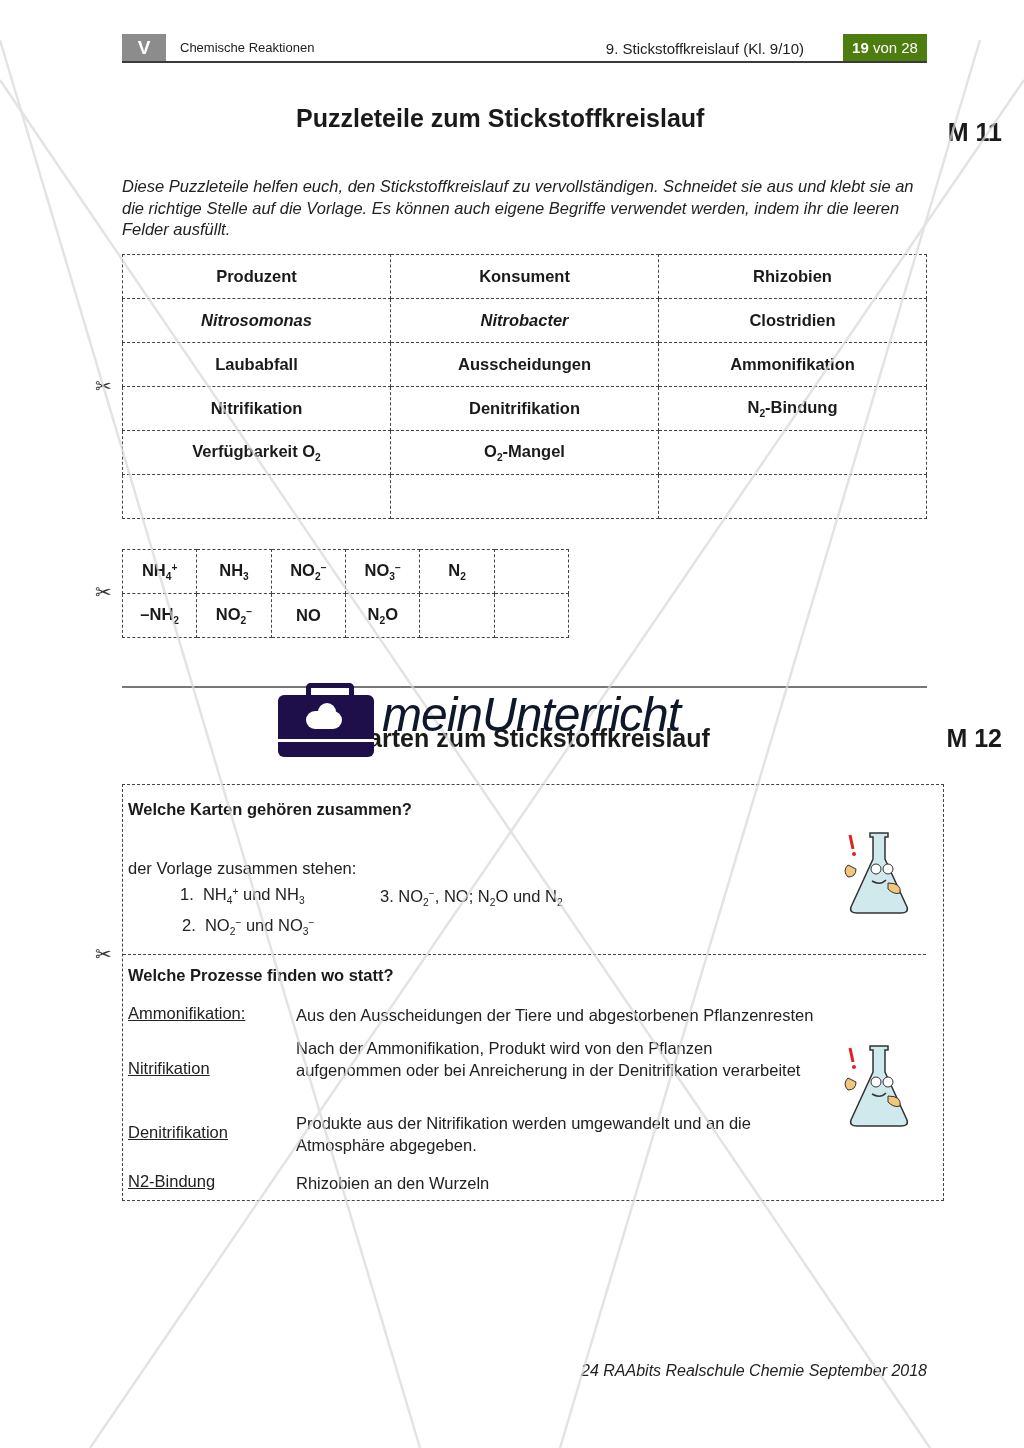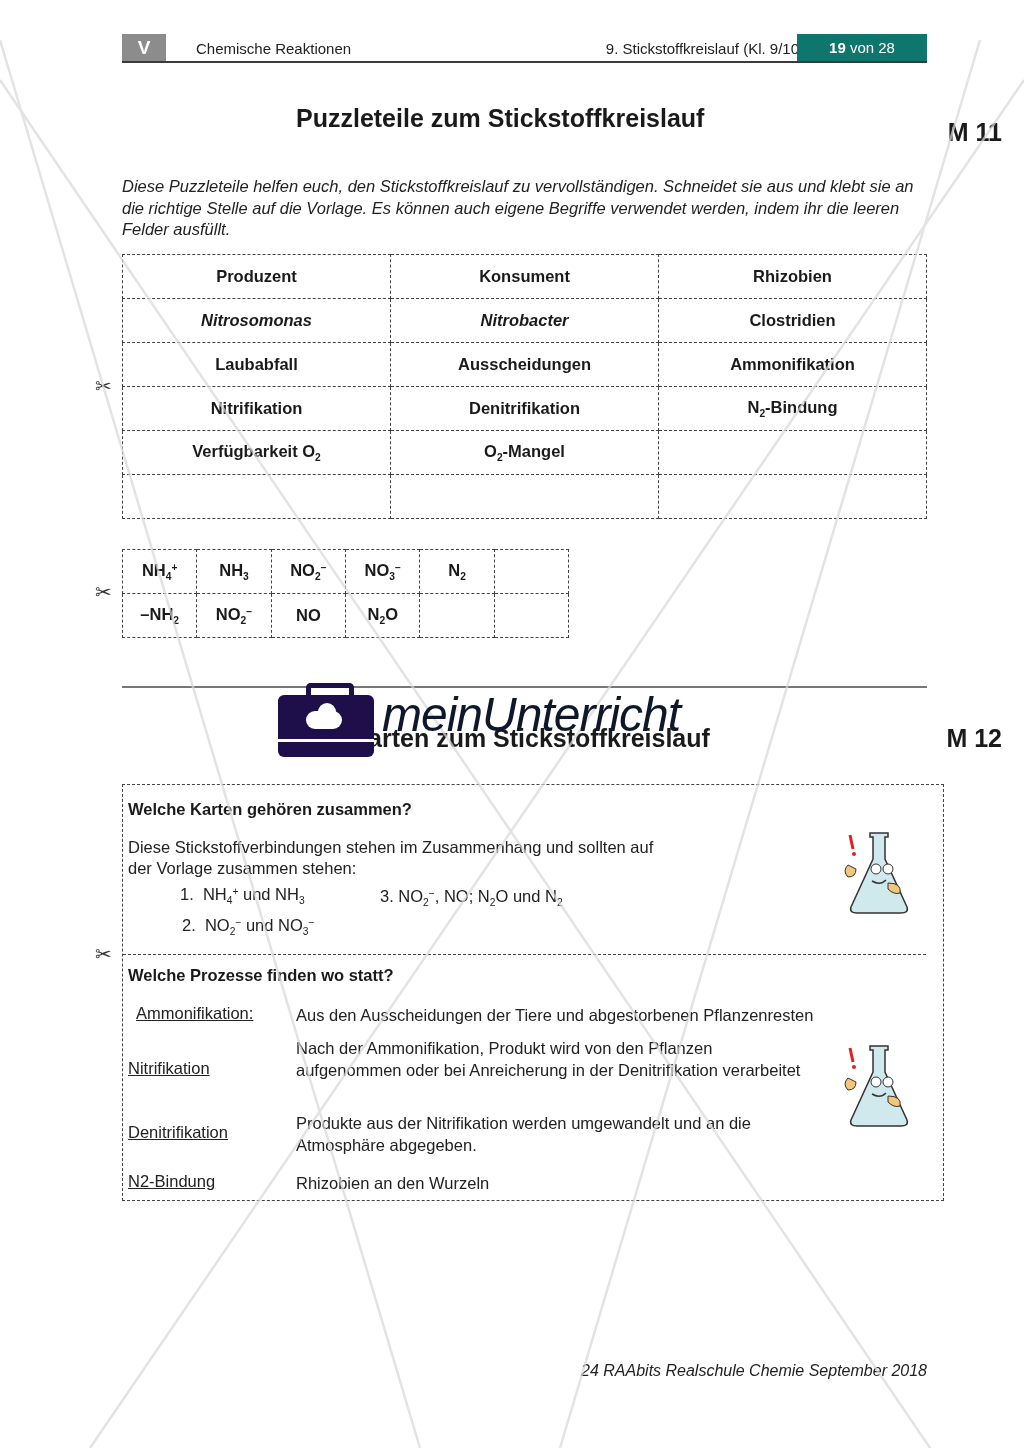--- a/index.html
+++ b/index.html
@@ -5,23 +5,23 @@
     * { box-sizing: border-box; margin: 0; padding: 0; }
     html, body { width: 1024px; height: 1448px; background: #ffffff; overflow: hidden; }
     body { position: relative; font-family: "Liberation Sans", sans-serif; color: #1a1a1a; }
 
     
     .wm-lines { position: absolute; left: 0; top: 0; width: 1024px; height: 1448px; pointer-events: none; z-index: 5; }
 
     
     .header { position: absolute; left: 122px; top: 34px; width: 805px; height: 29px; border-bottom: 2px solid #3a3a3a; }
     .header .v-box { position: absolute; left: 0; top: 0; width: 44px; height: 27px; background: #8c8c8c; color: #fff; font-weight: bold; font-size: 19px; text-align: center; line-height: 27px; }
-    .header .subject { position: absolute; left: 58px; top: 6px; font-size: 15px; color: #222; margin-left: 16px; }
+    .header .subject { position: absolute; left: 58px; top: 6px; font-size: 13px; color: #222; }
     .header .unit { position: absolute; right: 123px; top: 6px; font-size: 15px; color: #222; }
-    .header .page-box { position: absolute; right: 0; top: 0; width: 130px; height: 27px; background: #0f766e; color: #fff; font-size: 15px; text-align: center; line-height: 27px; }
+    .header .page-box { position: absolute; right: 0; top: 0; width: 84px; height: 27px; background: #4d7c0f; color: #fff; font-size: 15px; text-align: center; line-height: 27px; }
     .header .page-box b { font-weight: bold; }
 
     
     .title { position: absolute; font-weight: bold; font-size: 25px; color: #1a1a1a; }
     .m-label { position: absolute; right: 22px; font-weight: bold; font-size: 25px; color: #1a1a1a; }
 
     .intro { position: absolute; left: 122px; top: 176px; width: 810px; font-size: 16.5px; font-style: italic; line-height: 21.5px; color: #222; }
 
     
     table.cut { position: absolute; border-collapse: collapse; }
@@ -152,42 +152,41 @@
   <div class="bag">
     <div class="cloud"></div>
     <div class="stripe"></div>
   </div>
   <div class="script">meinUnterricht</div>
 </div>
 
 <span class="scissors" style="top:944px;">✂</span>
 <div class="hint">
   <div class="h" style="top:15px;">Welche Karten gehören zusammen?</div>
-  <div class="p" style="top:52px;">Diese Stickstoffverbindungen stehen im Zusammenhang und sollten auf</div>
   <div class="p" style="top:73px;">der Vorlage zusammen stehen:</div>
   <div class="li" style="left:57px; top:100px;">1.&nbsp; NH<sub>4</sub><sup>+</sup> und NH<sub>3</sub></div>
   <div class="li" style="left:257px; top:102px;">3. NO<sub>2</sub><sup>−</sup>, NO; N<sub>2</sub>O und N<sub>2</sub></div>
   <div class="li" style="left:59px; top:131px;">2.&nbsp; NO<sub>2</sub><sup>−</sup> und NO<sub>3</sub><sup>−</sup></div>
 
   <svg class="flask" style="left:713px; top:40px;" viewBox="0 0 76 90">
     <path d="M34 8 h18 v4 h-3 v22 l22 48 q2 6 -6 6 h-44 q-8 0 -6-6 l22-48 v-22 h-3z" fill="#cfe9ec" stroke="#333" stroke-width="1.5"></path>
     <circle cx="40" cy="44" r="5" fill="#fff" stroke="#333"></circle>
       <circle cx="52" cy="44" r="5" fill="#fff" stroke="#333"></circle>
     <path d="M36 56 q8 5 14 -1" stroke="#333" fill="none" stroke-width="1.5"></path>
     <path d="M52 58 q14 0 12 10 q-6 2 -12 -4z" fill="#f2c77a" stroke="#333"></path>
     <path d="M12 40 q-6 6 0 12 q8 0 8 -8z" fill="#f2c77a" stroke="#333"></path>
     <path d="M14 10 l3 14" stroke="#d22" stroke-width="3"></path>
       <circle cx="18" cy="29" r="2" fill="#d22"></circle>
   </svg>
 
   <div class="divider"></div>
 
   <div class="h" style="top:181px;">Welche Prozesse finden wo statt?</div>
 
-  <div class="term" style="top:219px;margin-left:8px;">Ammonifikation:</div>
+  <div class="term" style="top:219px;">Ammonifikation:</div>
   <div class="desc" style="top:219px; width:620px;">Aus den Ausscheidungen der Tiere und abgestorbenen Pflanzenresten</div>
 
   <div class="term" style="top:274px;">Nitrifikation</div>
   <div class="desc" style="top:252px; width:520px;">Nach der Ammonifikation, Produkt wird von den Pflanzen aufgenommen oder bei Anreicherung in der Denitrifikation verarbeitet</div>
 
   <div class="term" style="top:338px;">Denitrifikation</div>
   <div class="desc" style="top:327px; width:525px;">Produkte aus der Nitrifikation werden umgewandelt und an die Atmosphäre abgegeben.</div>
 
   <div class="term" style="top:387px;">N2-Bindung</div>
   <div class="desc" style="top:387px; width:520px;">Rhizobien an den Wurzeln</div>

